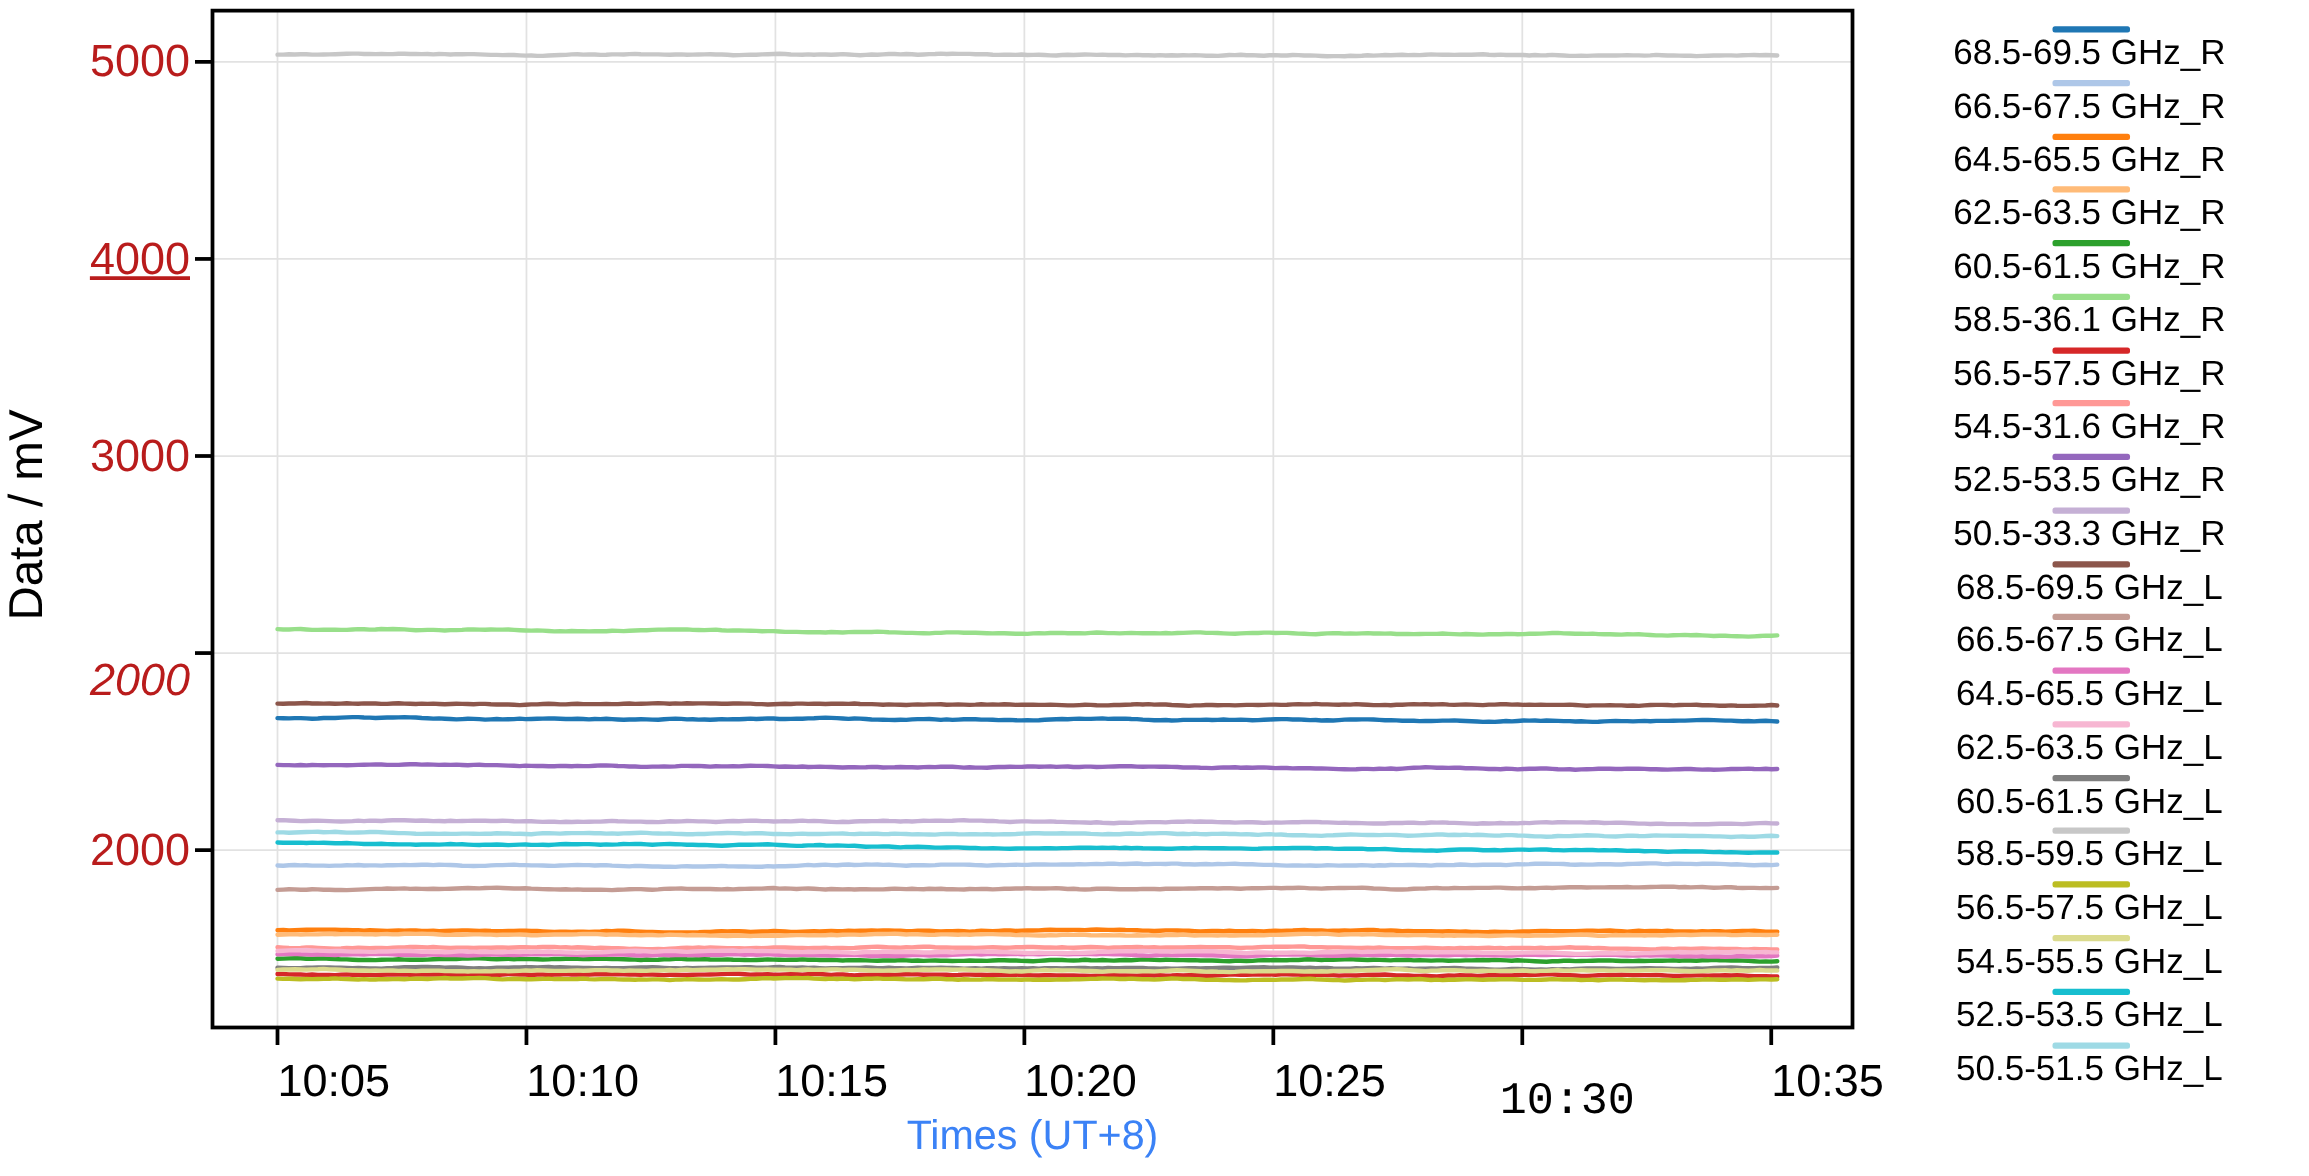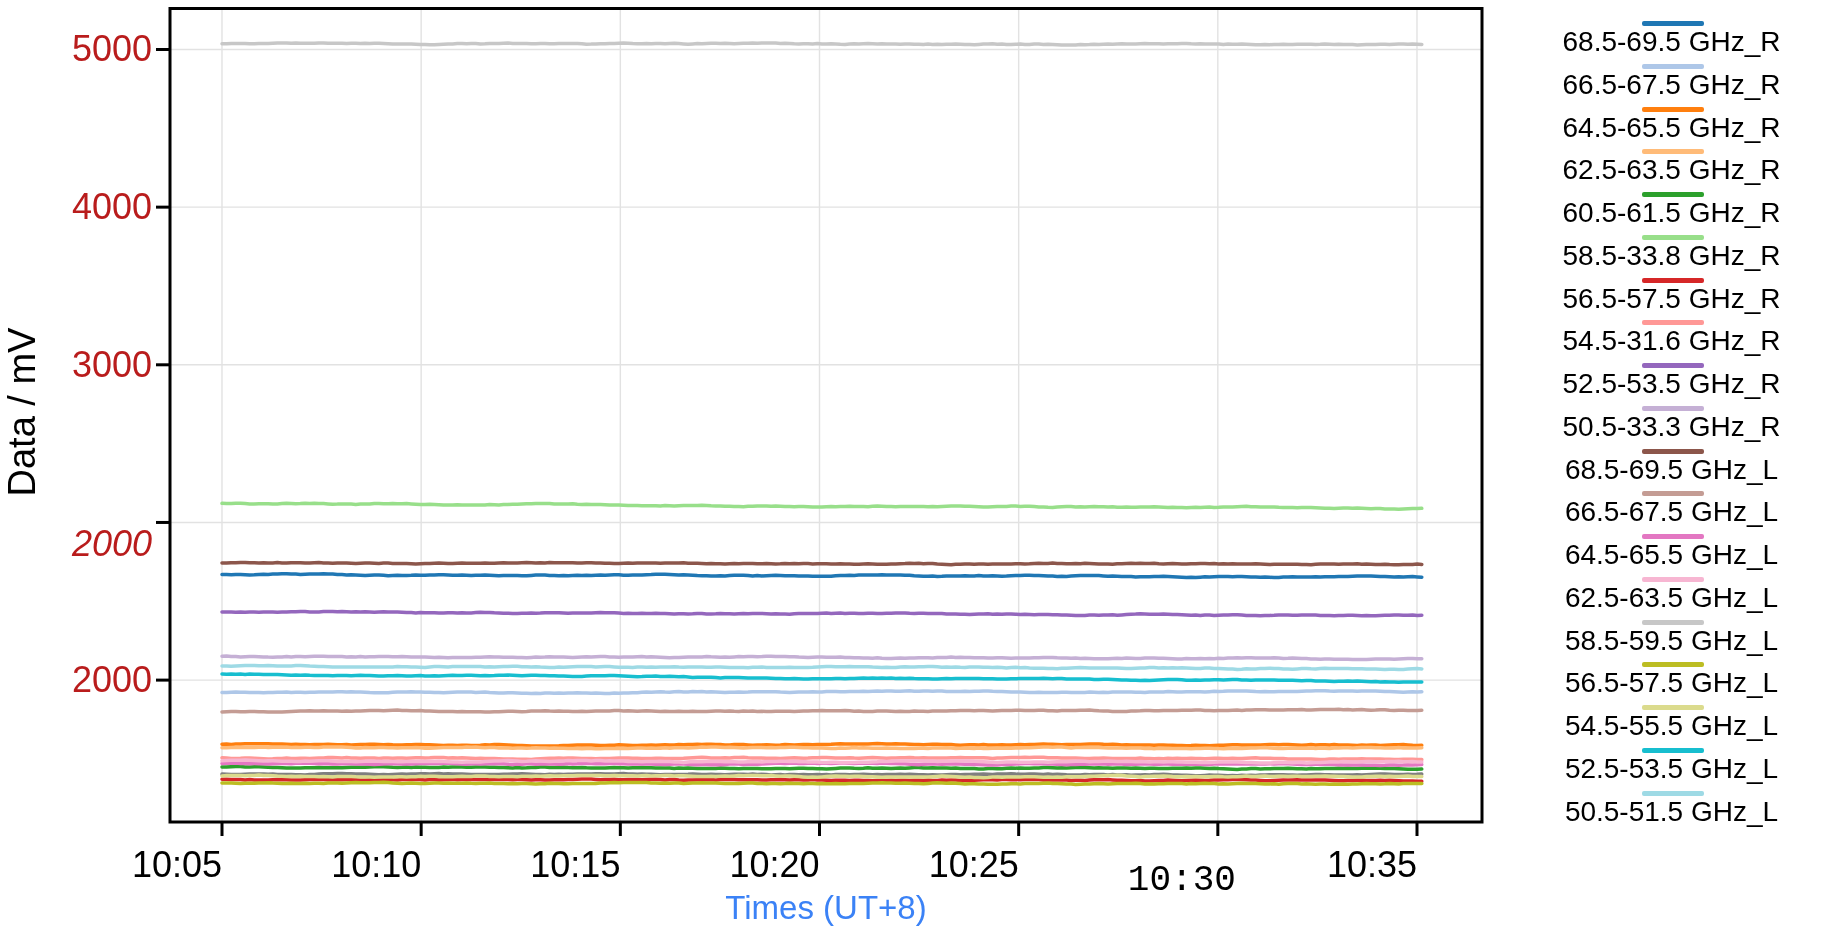--- a/index.html
+++ b/index.html
@@ -26,21 +26,21 @@
     width: 152px;
     text-align: right;
     font-size: 36px;
     line-height: 44px;
     color: #b91c1c;
     white-space: nowrap;
   }
   .xtick-label {
     position: absolute;
     width: 180px;
-    text-align: left;
+    text-align: right;
     font-size: 36px;
     line-height: 40px;
     color: #000000;
     white-space: nowrap;
   }
   #x-axis-label {
     position: absolute;
     left: 576px;
     top: 889px;
     width: 500px;
@@ -133,21 +133,21 @@
       <line x1="1217.8333333333335" y1="822" x2="1217.8333333333335" y2="836" stroke="#000000" stroke-width="3"></line>
       <line x1="1417" y1="822" x2="1417" y2="836" stroke="#000000" stroke-width="3"></line>
       <rect x="170" y="8.5" width="1312" height="813.5" fill="none" stroke="#000000" stroke-width="3"></rect>
     </svg>
   <div id="y-axis-label">Data / mV</div>
   <div id="x-axis-label">Times (UT+8)</div>
   <div id="ytick-labels">
       <div class="ytick-label" style="top: 658.11px;">2000</div>
       <div class="ytick-label" style="top: 522px; font-style: italic;">2000</div>
       <div class="ytick-label" style="top: 342.8px;">3000</div>
-      <div class="ytick-label" style="top: 185.145px;">4000</div>
+      <div class="ytick-label" style="top: 185.145px; text-decoration: underline;">4000</div>
       <div class="ytick-label" style="top: 27.4903px;">5000</div>
     </div>
   <div id="xtick-labels">
       <div class="xtick-label" style="left: 132px; top: 845px;">10:05</div>
       <div class="xtick-label" style="left: 331.167px; top: 845px;">10:10</div>
       <div class="xtick-label" style="left: 530.333px; top: 845px;">10:15</div>
       <div class="xtick-label" style="left: 729.5px; top: 845px;">10:20</div>
       <div class="xtick-label" style="left: 928.667px; top: 845px;">10:25</div>
       <div class="xtick-label" style="left: 1127.83px; top: 861px; font-family: Liberation Mono, monospace;">10:30</div>
       <div class="xtick-label" style="left: 1327px; top: 845px;">10:35</div>
@@ -168,21 +168,21 @@
       <div class="legend-item">
         <div class="legend-swatch" style="background: rgb(255, 187, 120);"></div>
         <span class="legend-label">62.5-63.5 GHz_R</span>
       </div>
       <div class="legend-item">
         <div class="legend-swatch" style="background: rgb(44, 160, 44);"></div>
         <span class="legend-label">60.5-61.5 GHz_R</span>
       </div>
       <div class="legend-item">
         <div class="legend-swatch" style="background: rgb(152, 223, 138);"></div>
-        <span class="legend-label">58.5-33.8 GHz_R</span>
+        <span class="legend-label">58.5-36.1 GHz_R</span>
       </div>
       <div class="legend-item">
         <div class="legend-swatch" style="background: rgb(214, 39, 40);"></div>
         <span class="legend-label">56.5-57.5 GHz_R</span>
       </div>
       <div class="legend-item">
         <div class="legend-swatch" style="background: rgb(255, 152, 150);"></div>
         <span class="legend-label">54.5-31.6 GHz_R</span>
       </div>
       <div class="legend-item">
@@ -201,20 +201,24 @@
         <div class="legend-swatch" style="background: rgb(196, 156, 148);"></div>
         <span class="legend-label">66.5-67.5 GHz_L</span>
       </div>
       <div class="legend-item">
         <div class="legend-swatch" style="background: rgb(227, 119, 194);"></div>
         <span class="legend-label">64.5-65.5 GHz_L</span>
       </div>
       <div class="legend-item">
         <div class="legend-swatch" style="background: rgb(247, 182, 210);"></div>
         <span class="legend-label">62.5-63.5 GHz_L</span>
+      </div>
+      <div class="legend-item">
+        <div class="legend-swatch" style="background: rgb(127, 127, 127);"></div>
+        <span class="legend-label">60.5-61.5 GHz_L</span>
       </div>
       <div class="legend-item">
         <div class="legend-swatch" style="background: rgb(199, 199, 199);"></div>
         <span class="legend-label">58.5-59.5 GHz_L</span>
       </div>
       <div class="legend-item">
         <div class="legend-swatch" style="background: rgb(188, 189, 34);"></div>
         <span class="legend-label">56.5-57.5 GHz_L</span>
       </div>
       <div class="legend-item">

